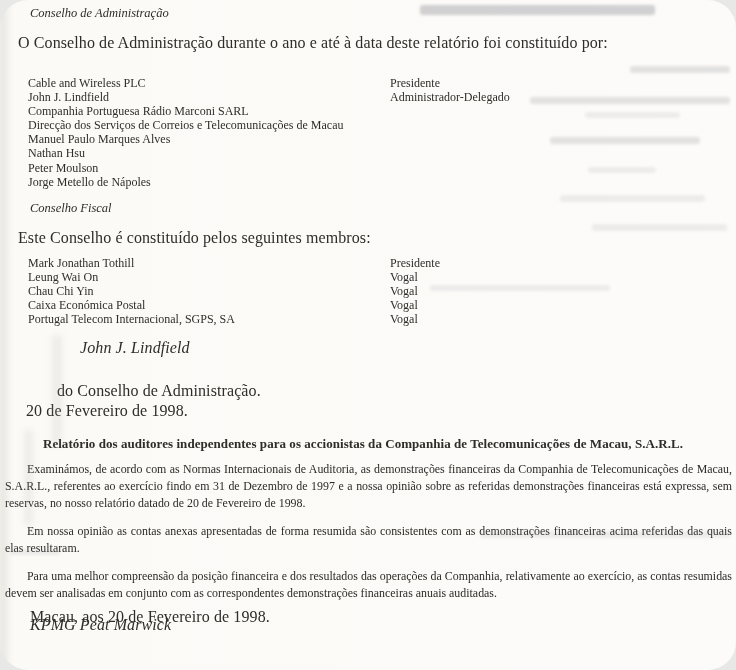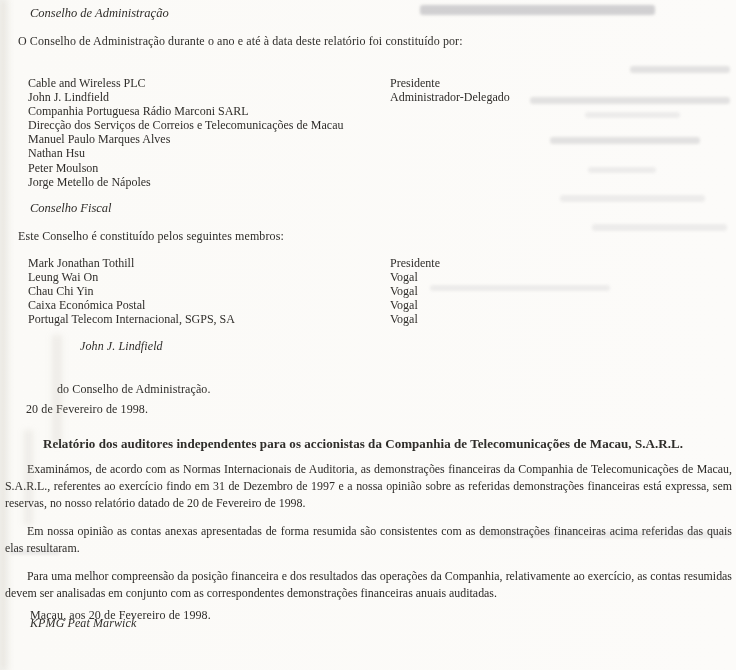--- a/index.html
+++ b/index.html
@@ -5,24 +5,25 @@
   html, body { margin: 0; padding: 0; background: #e8e8e6; }
   .page {
     position: relative;
     width: 736px;
     height: 670px;
     margin: 0 auto;
     background: linear-gradient(90deg, #f3f2ee 0px, #fbfaf7 14px, #fcfbf9 100%);
     font-family: "Liberation Serif", "DejaVu Serif", serif;
     color: #2f2d2a;
     overflow: hidden;
+    border-radius: 28px;
   }
   .abs { position: absolute; }
   .italic { font-style: italic; }
-  .doc-text { font-size: 12px; letter-spacing: 0.1px; white-space: nowrap; }
+  .doc-text { font-size: 16px; letter-spacing: 0.1px; white-space: nowrap; }
   .section-title { font-size: 12.5px; font-style: italic; }
 
   .member-list { position: absolute; left: 28px; width: 690px; }
   .member-row { display: flex; height: 14.1px; line-height: 14.1px; font-size: 12px; }
   .member-name { width: 362px; flex: 0 0 362px; white-space: nowrap; }
   .member-role { flex: 1; white-space: nowrap; }
 
   .report-heading {
     position: absolute; left: 0; top: 436px; width: 726px;
     text-align: center; font-weight: bold; font-size: 13px;

